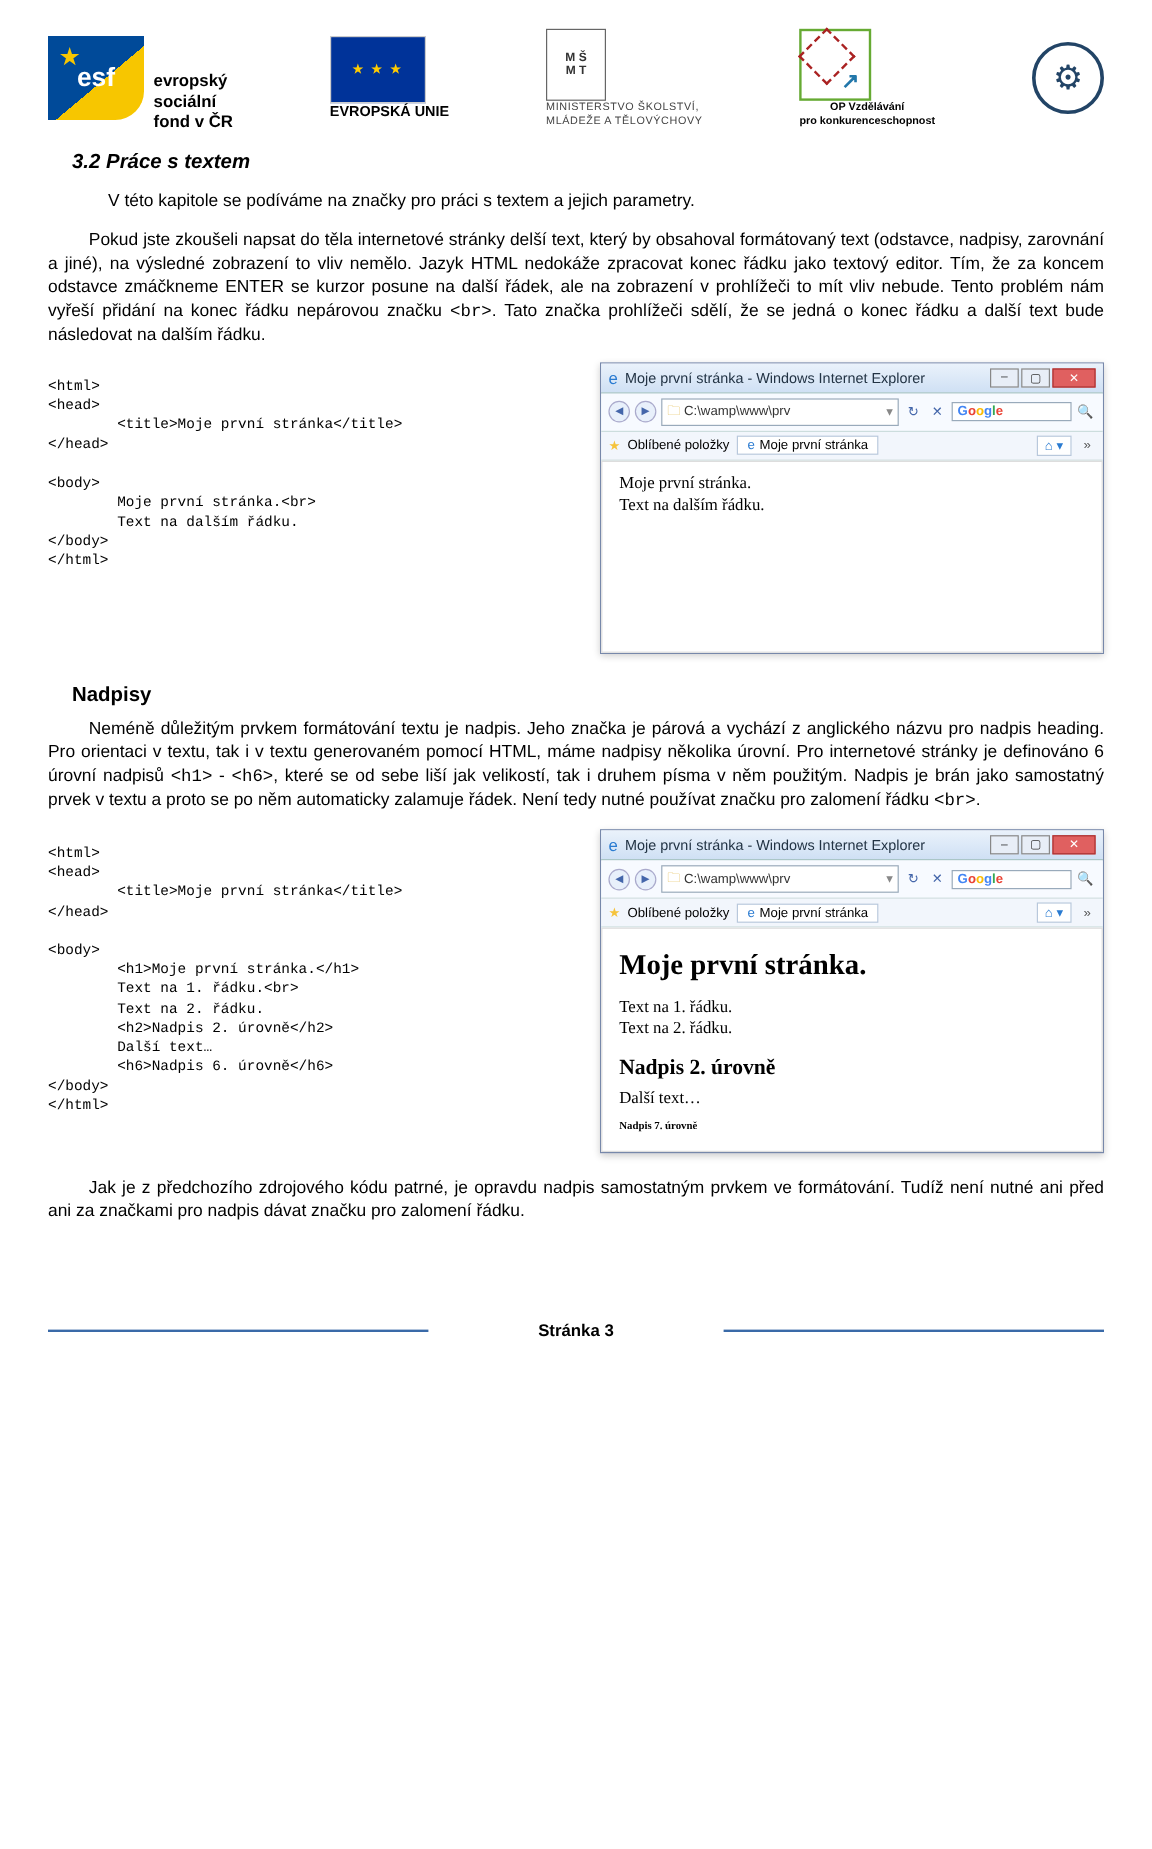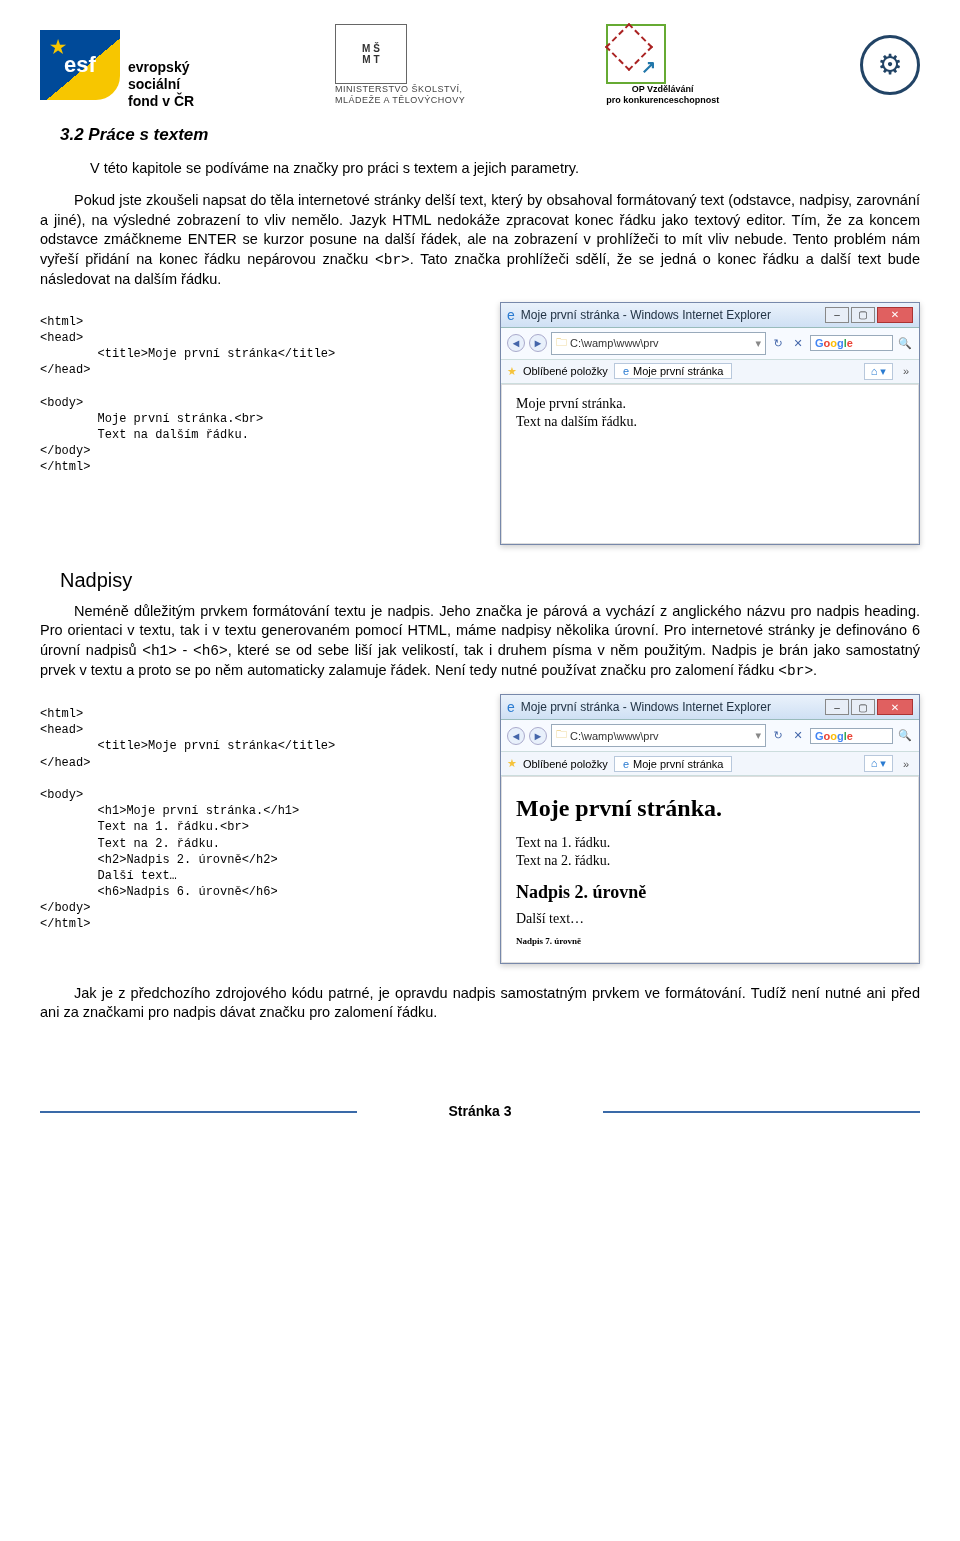--- a/index.html
+++ b/index.html
@@ -36,42 +36,42 @@
   .esf-text b { font-size:14px; }
   .eu-flag {
     width: 80px; height: 56px; background:#003399;
     display:flex;align-items:center;justify-content:center;
     color:#ffcc00;font-size:10px;letter-spacing:2px;
     border:1px solid #ccc;
   }
   .eu-flag::before { content:"★ ★ ★"; }
   .eu-box { text-align:center; font-size:12px; font-weight:bold; }
   .msmt-logo {
-    width:72px;height:60px;border:1px solid #666;
+    width:50px;height:60px;border:1px solid #666;
     display:flex;flex-direction:column;align-items:center;justify-content:center;
     font-size:10px;font-weight:bold;color:#333;
   }
   .msmt-text { font-size:9px; text-align:left; color:#444; letter-spacing:0.5px; line-height:1.2; }
   .op-logo {
     width:60px;height:60px;border:2px solid #6a3; position:relative;
   }
   .op-logo::before { content:""; position:absolute; width:30px;height:30px; border:2px dashed #a22; top:4px; left:4px; transform:rotate(45deg);}
   .op-logo::after { content:"↗"; position:absolute; bottom:4px; right:8px; color:#27a; font-size:18px; font-weight:bold;}
   .op-text { font-size:9px; text-align:center; font-weight:bold; line-height:1.2; }
   .gear-logo {
     width:60px;height:60px;border:3px solid #246;border-radius:50%;
     display:flex;align-items:center;justify-content:center;
     color:#246;font-size:28px;
   }
   .gear-logo::before { content:"⚙"; }
   .tagline {
     text-align:center; letter-spacing:3px; color:#555; font-size:15px; margin:10px 0 30px 0;
   }
   h2.section { font-style: italic; font-weight: bold; font-size: 17px; margin: 16px 0 14px 20px; }
-  h2.subsection { font-weight: normal; font-size: 20px; margin: 24px 0 10px 20px; font-style:normal; }
+  h2.subsection { font-weight: bold; font-size: 17px; margin: 24px 0 10px 20px; font-style:normal; }
   p.body-text {
     font-size: 14.5px; line-height: 1.35; text-align: justify; margin: 0 0 12px 0;
   }
   p.indent { text-indent: 34px; }
   .mono, code, pre { font-family: "Courier New", monospace; }
   pre.code {
     font-size: 12px; line-height: 1.35; margin: 12px 0;
     white-space: pre; overflow: visible;
   }
   .side-by-side { display:flex; gap:20px; align-items:flex-start; margin-bottom:20px; }
@@ -96,21 +96,21 @@
   .bw-winbtns .btn.close { background:#e06060; color:#fff; border-color:#a33; width:36px; }
   .bw-toolbar {
     display:flex; align-items:center; gap:4px; padding:4px 6px;
     background:#f7faff; border-bottom:1px solid #cdd;
   }
   .bw-nav { width:18px;height:18px;border:1px solid #aac;border-radius:50%;
     display:flex;align-items:center;justify-content:center;color:#46a;font-size:11px;background:#e8f0fb; }
   .bw-url { flex:1; border:1px solid #9ab; background:#fff; padding:1px 4px; font-size:11px; color:#333;
     display:flex;align-items:center;gap:3px; }
   .bw-url .folder { color:#e2b94e; }
-  .bw-search { width:83px; border:1px solid #9ab; background:#fff; padding:1px 4px; font-size:11px; color:#666;
+  .bw-search { width:100px; border:1px solid #9ab; background:#fff; padding:1px 4px; font-size:11px; color:#666;
     display:flex;align-items:center;gap:3px; font-style:italic; }
   .bw-search .g { font-style:normal; font-weight:bold; }
   .bw-search .g1{color:#4285f4}.bw-search .g2{color:#ea4335}.bw-search .g3{color:#fbbc05}.bw-search .g4{color:#34a853}
   .bw-tb-icon { width:16px;height:16px;display:flex;align-items:center;justify-content:center;font-size:11px;color:#46a; }
   .bw-favbar {
     display:flex; align-items:center; gap:6px; padding:3px 6px;
     background:#f2f6fc; border-bottom:1px solid #cdd; font-size:11px;
   }
   .bw-favbar .star { color:#f5c33b; }
   .bw-favbar .tab {
@@ -142,20 +142,24 @@
 <body>
 
 <div class="page">
 
   <div class="header-logos">
     <div class="logo-box">
       <div class="esf-logo">esf</div>
       <div class="esf-text" style="white-space:pre-line;"><b>evropský
 sociální
 fond v ČR</b></div>
+    </div>
+    <div class="eu-box">
+      <div class="eu-flag"></div>
+      <div>EVROPSKÁ UNIE</div>
     </div>
     <div style="text-align:center;">
       <div class="msmt-logo">M Š<br>M T</div>
       <div class="msmt-text">MINISTERSTVO ŠKOLSTVÍ,</div>
       <div class="msmt-text">MLÁDEŽE A TĚLOVÝCHOVY</div>
     </div>
     <div style="text-align:center;">
       <div class="op-logo"></div>
       <div class="op-text">OP Vzdělávání</div>
       <div class="op-text">pro konkurenceschopnost</div>

